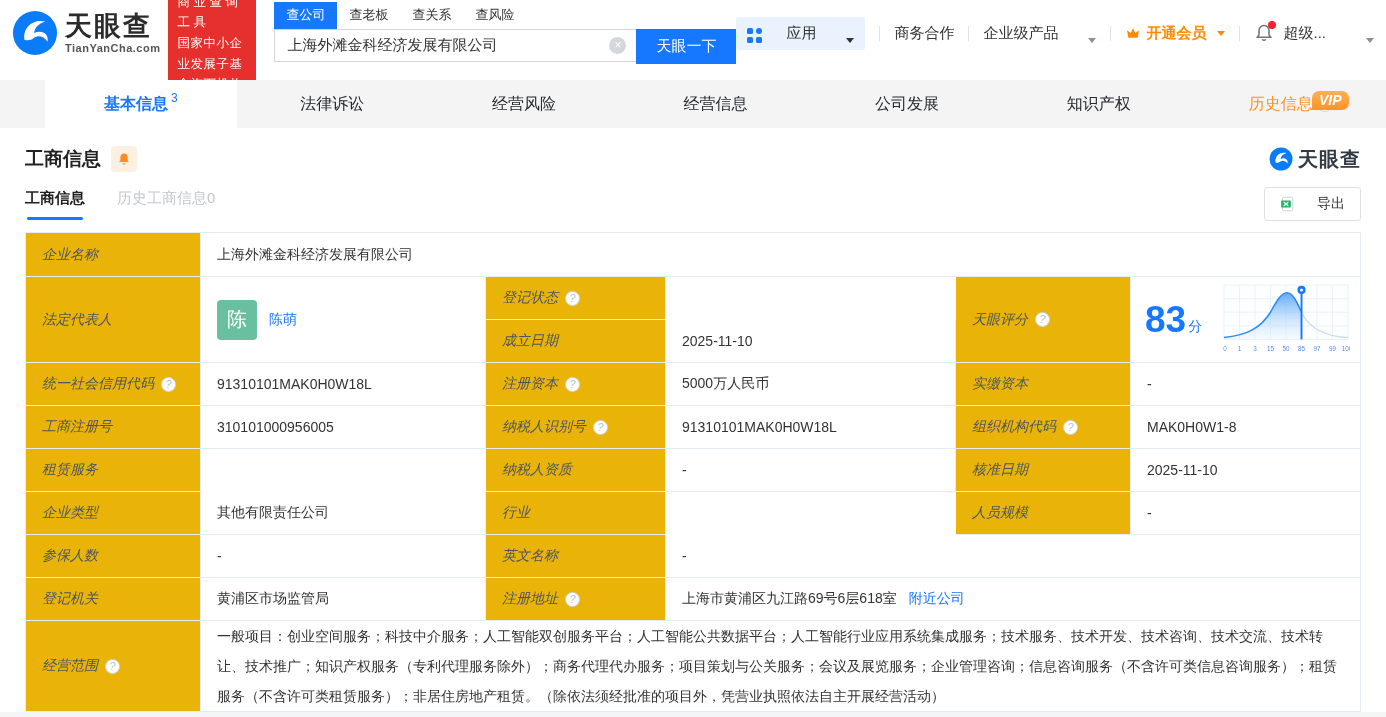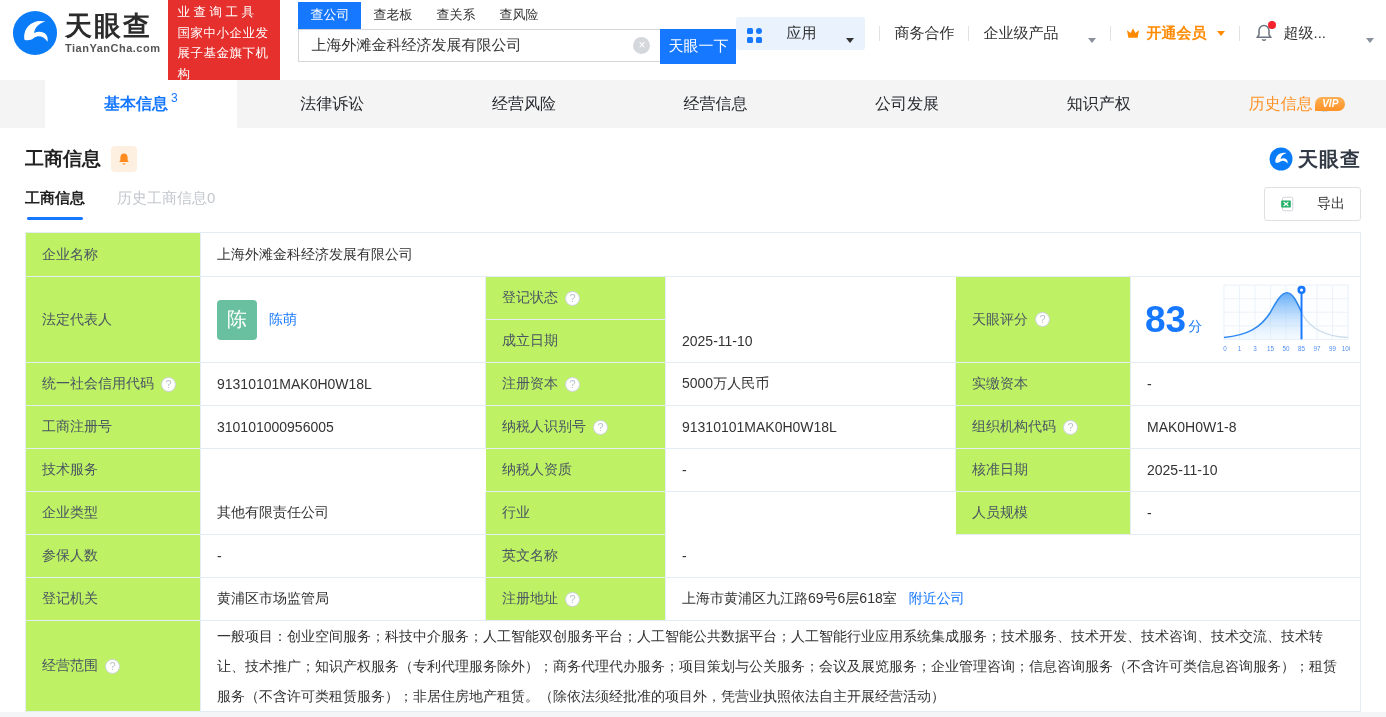--- a/index.html
+++ b/index.html
@@ -26,21 +26,21 @@
   .search-tab { padding:4px 12px 5px; cursor:pointer; color:#333; }
   .search-tab.active { background:#1677ff; color:#fff; }
   .search-row { display:flex; }
   .input-wrap { position:relative; }
   .search-input { width:362px; height:33px; border:1px solid #d6d6d6; border-right:none;
                   padding:0 34px 0 12px; font-size:15px; color:#333; outline:none;
                   font-family:inherit; }
   .clear-icon { position:absolute; right:10px; top:8px; width:17px; height:17px; border-radius:50%;
                 background:#d4d7dc; color:#fff; font-size:12px; line-height:17px; text-align:center;
                 cursor:pointer; }
-  .search-btn { width:76px; height:35px; background:#1677ff; color:#fff; border:none;
+  .search-btn { width:100px; height:35px; background:#1677ff; color:#fff; border:none;
                 font-size:15px; cursor:pointer; font-family:inherit; }
 
   .top-nav { margin-left:auto; display:flex; align-items:center; font-size:15px; color:#333; }
   .apps-btn { background:#e9f2fd; border-radius:3px; padding:7px 11px; display:flex;
               align-items:center; gap:7px; cursor:pointer; }
   .grid-icon { width:15px; height:15px; display:grid; grid-template-columns:6px 6px;
                grid-template-rows:6px 6px; gap:3px; }
   .grid-icon i { background:#1677ff; border-radius:1.5px; }
   .grid-icon i.dot { border-radius:50%; }
   .caret { width:0; height:0; border-left:4.5px solid transparent; border-right:4.5px solid transparent;
@@ -53,22 +53,22 @@
   .bell-dot { position:absolute; top:-2px; right:-2px; width:8px; height:8px; border-radius:50%;
               background:#f5222d; }
 
   
   .tabbar { margin-top:14px; background:#f4f4f4; height:48px; display:flex; flex:none; }
   .ptab { flex:1; display:flex; align-items:center; justify-content:center; font-size:16px;
           color:#26292e; cursor:pointer; position:relative; }
   .ptab.active { background:#fff; color:#1677ff; font-weight:bold;margin-left:45px; }
   .ptab .badge { font-size:12px; margin-left:3px; transform:translateY(-6px); font-weight:normal; color:#1677ff; }
   .ptab.history { color:#ff9226; }
-  .vip-badge { position:absolute; top:17px; margin-left:80px; background:linear-gradient(180deg,#ffb054,#ff9226);
-               color:#fff; font-size:10px; font-style:italic; font-weight:bold; padding:1px 7px 2px;
+  .vip-badge { position:absolute; top:11px; margin-left:80px; background:linear-gradient(180deg,#ffb054,#ff9226);
+               color:#fff; font-size:14px; font-style:italic; font-weight:bold; padding:1px 7px 2px;
                border-radius:7px 7px 7px 0; }
   .help { display:inline-flex; width:15px; height:15px; border:1px solid #ccd3db; border-radius:50%;
           color:#b9c1cb; font-size:11px; line-height:13px; justify-content:center; align-items:center;
           margin-left:7px; flex:none; cursor:pointer; background:#fff; }
 
   
   .content { flex:1; padding:14px 25px 0; background:#fff; }
   .sec-head { display:flex; align-items:center; height:34px; }
   .sec-title { font-size:19px; font-weight:bold; color:#222; }
   .bell-badge { width:26px; height:26px; background:#fdf0e1; border-radius:4px; margin-left:10px;
@@ -86,21 +86,21 @@
                 border-radius:3px; background:#fff; padding:7px 15px; font-size:14px; color:#333;
                 cursor:pointer; font-family:inherit; }
 
   
   .biz-table { margin-top:8px; display:grid;
     grid-template-columns:175px 285px 180px 290px 175px 1fr;
     grid-template-rows:44px 43px 43px 43px 43px 43px 43px 43px 43px 90px;
     border:1px solid #e2edf5; }
   .cell { border-right:1px solid #e2edf5; border-bottom:1px solid #e2edf5; padding:0 16px;
           display:flex; align-items:center; font-size:14px; color:#333; background:#fff; min-width:0; }
-  .cell.lbl { background:#bef264; color:#4a5562; }
+  .cell.lbl { background:#eab308; color:#4a5562;font-style:italic; }
   .cell.noR { border-right:none; }
   .cell.noB { border-bottom:none; }
   .badge-green { border:1px solid #a5e18f; background:#f3fcee; color:#49bc28; padding:2px 10px;
                  border-radius:3px; font-size:14px; }
   .avatar { width:40px; height:40px; border-radius:4px; background:#69c0a0; color:#fff; font-size:20px;
             display:flex; align-items:center; justify-content:center; margin-right:12px; cursor:pointer; flex:none; }
   a.link { color:#1677ff; text-decoration:none; cursor:pointer; }
   .scope-text { line-height:30px; font-size:14px; color:#333; }
   .score-cell { padding:0 10px 0 14px; display:flex; align-items:center; }
   .score-num { font-size:37px; font-weight:bold; color:#1677ff; line-height:1; cursor:pointer; }
@@ -355,21 +355,21 @@
       </div>
       <div class="cell lbl" style="grid-area:5/5/6/6">
         <span>组织机构代码</span>
         <span class="help">?</span>
       </div>
       <div class="cell noR" style="grid-area:5/6/6/7">
         <span>MAK0H0W1-8</span>
       </div>
 
       <div class="cell lbl" style="grid-area:6/1/7/2">
-        <span>技术服务</span>
+        <span>租赁服务</span>
       </div>
       <div class="cell lbl" style="grid-area:6/3/7/4">
         <span>纳税人资质</span>
       </div>
       <div class="cell" style="grid-area:6/4/7/5">
         <span>-</span>
       </div>
       <div class="cell lbl" style="grid-area:6/5/7/6">
         <span>核准日期</span>
       </div>

